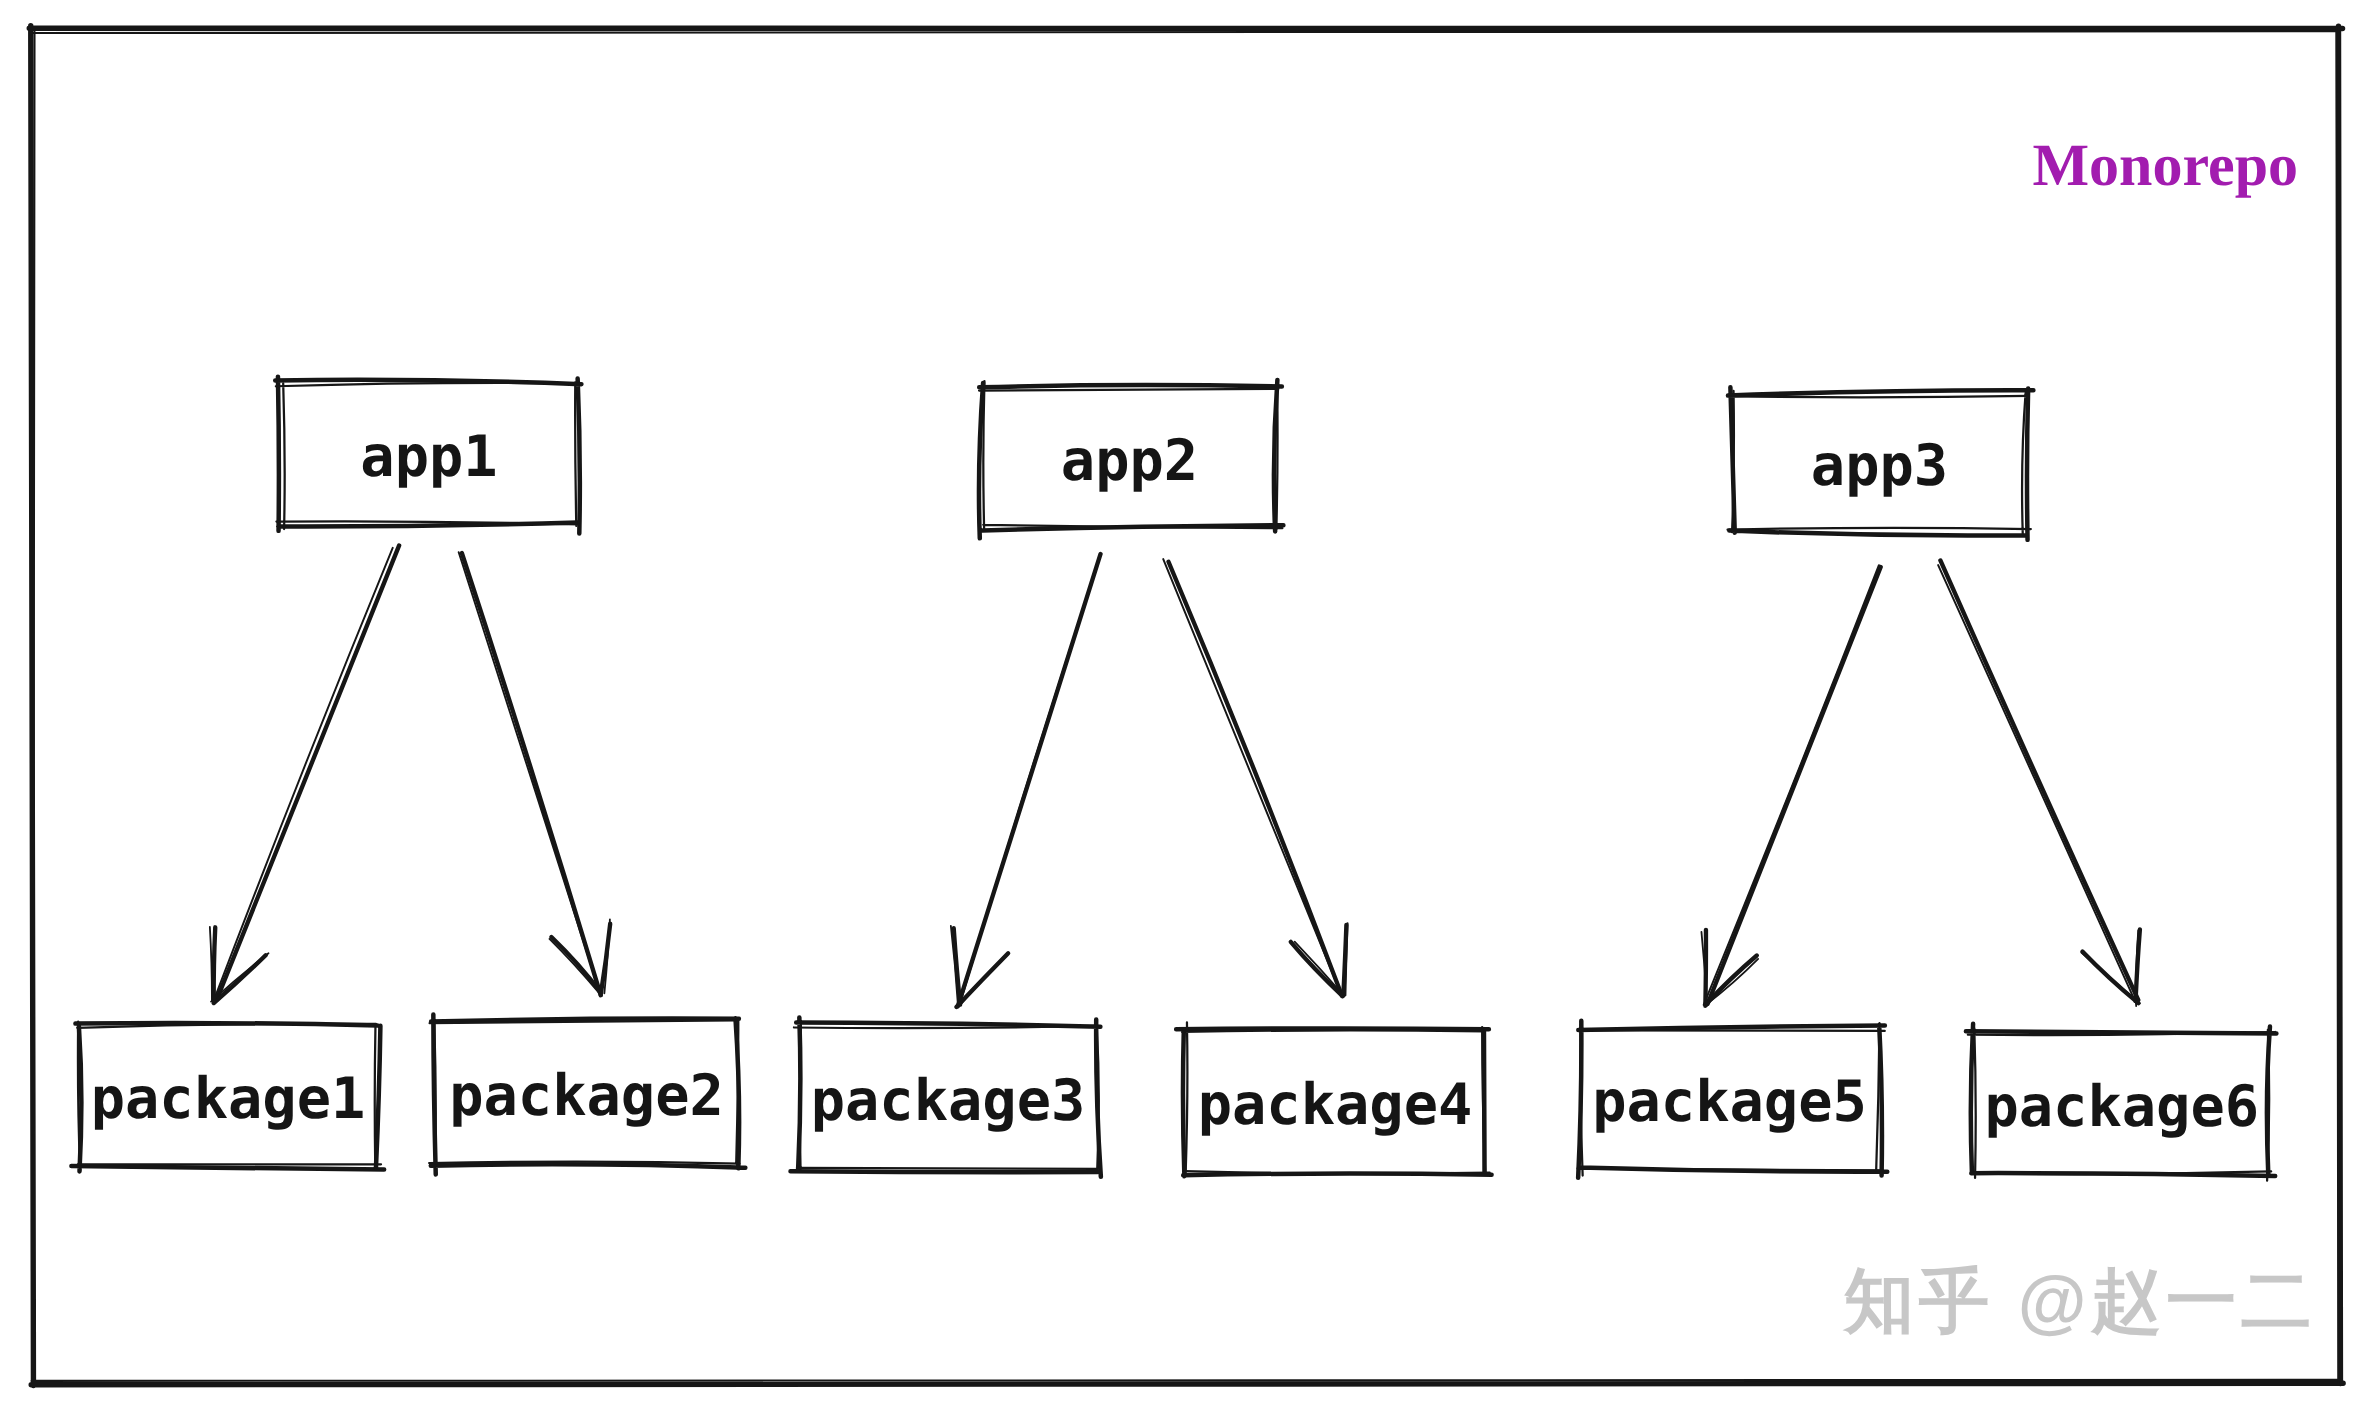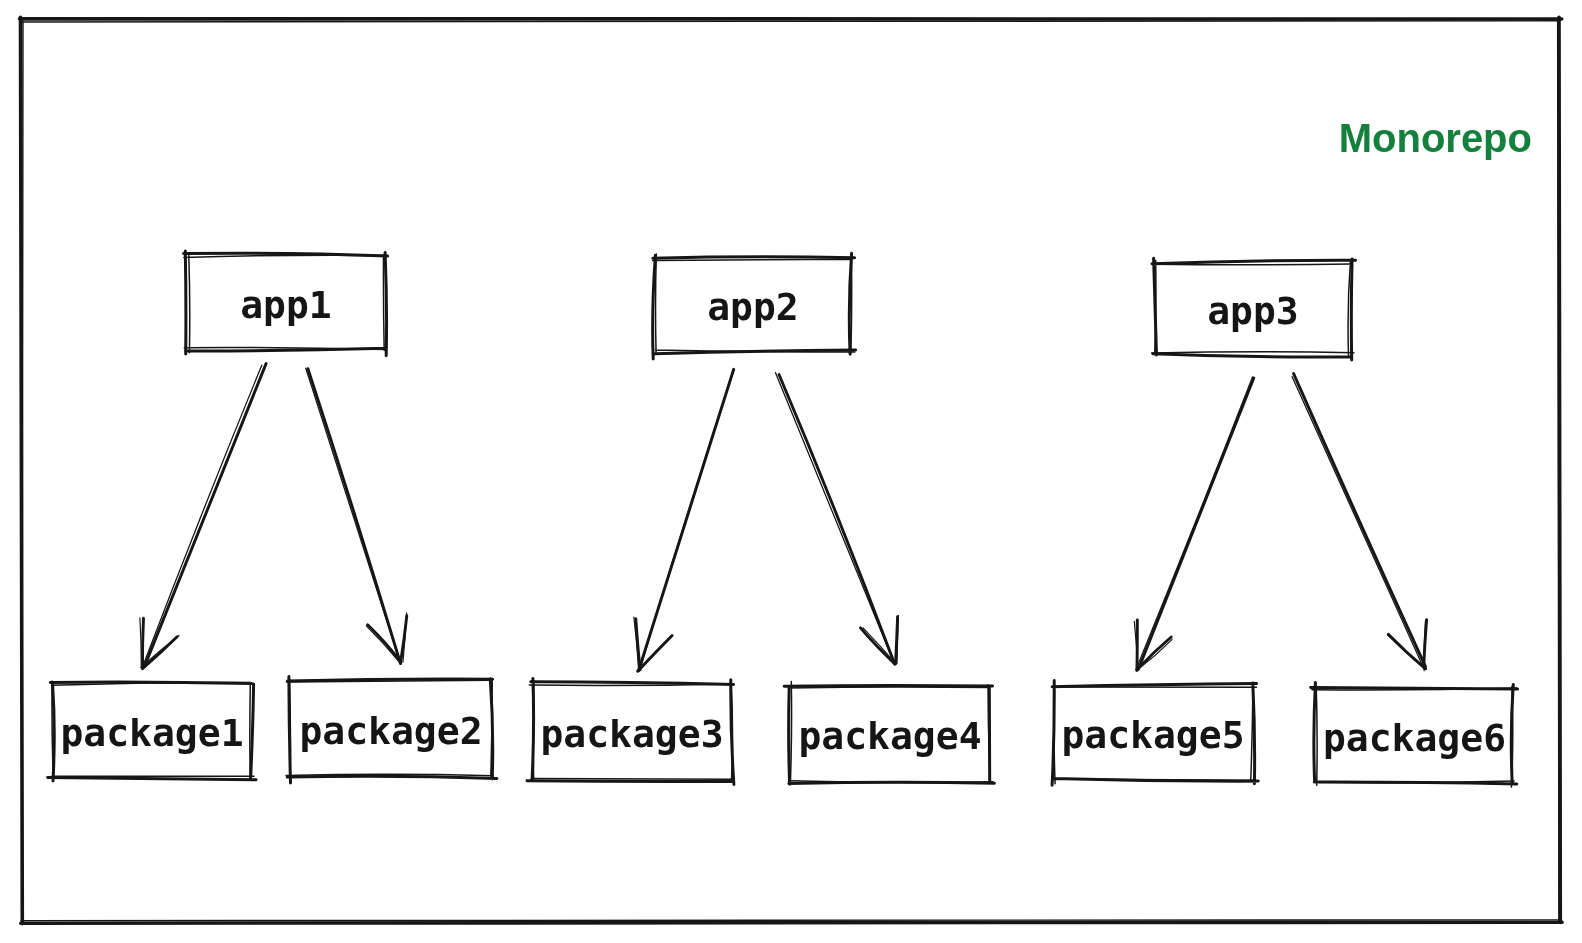--- a/index.html
+++ b/index.html
@@ -12,26 +12,26 @@
   }
   #canvas{position:absolute;left:0;top:0;}
   .node-label{
     font-family:"DejaVu Sans Mono","Liberation Mono",monospace;
     font-weight:700;
     font-size:38px;
     fill:#151515;
   }
   .diagram-title{
     position:absolute;
-    top:118px;
+    top:90px;
     right:50px;
-    font-family:Liberation Sans, sans-serif;
+    font-family:Liberation Serif, serif;
     font-weight:700;
     font-size:40px;
-    color:#15803d;
+    color:#a21caf;
     line-height:1;
     white-space:nowrap;
   }
   .watermark{
     position:absolute;
     top:843px;
     right:38px;
     font-family:sans-serif;
     font-weight:700;
     font-size:47px;
@@ -147,13 +147,14 @@
         <text x="1153" y="734.5" text-anchor="middle" dominant-baseline="central" class="node-label">package5</text>
       </g>
       <g>
         <rect x="1316" y="688" width="197" height="95" fill="#ffffff"></rect>
         <path d="M1310.6 687.5 Q1413.6 687.8 1517.6 689.0 M1513.3 684.4 Q1509.9 731.1 1512.2 783.2 M1516.8 784.0 Q1417.9 781.9 1314.2 782.1 M1314.6 781.3 Q1312.8 733.4 1315.4 682.5 " fill="none" stroke="#161616" stroke-width="3" stroke-linecap="round" stroke-linejoin="round"></path>
         <path d="M1311.9 689.8 Q1416.5 690.8 1516.7 688.0 M1511.9 686.6 Q1513.9 739.3 1511.4 787.1 M1514.1 780.9 Q1415.8 783.6 1314.9 782.2 M1316.7 785.3 Q1317.8 733.6 1316.2 685.6 " fill="none" stroke="#161616" stroke-width="1.5" stroke-linecap="round" stroke-linejoin="round"></path>
         <text x="1414.5" y="737.5" text-anchor="middle" dominant-baseline="central" class="node-label">package6</text>
       </g>
     </svg>
   <div class="diagram-title">Monorepo</div>
+  <div class="watermark">知乎 @赵一二</div>
 </div>
 
 </body></html>

